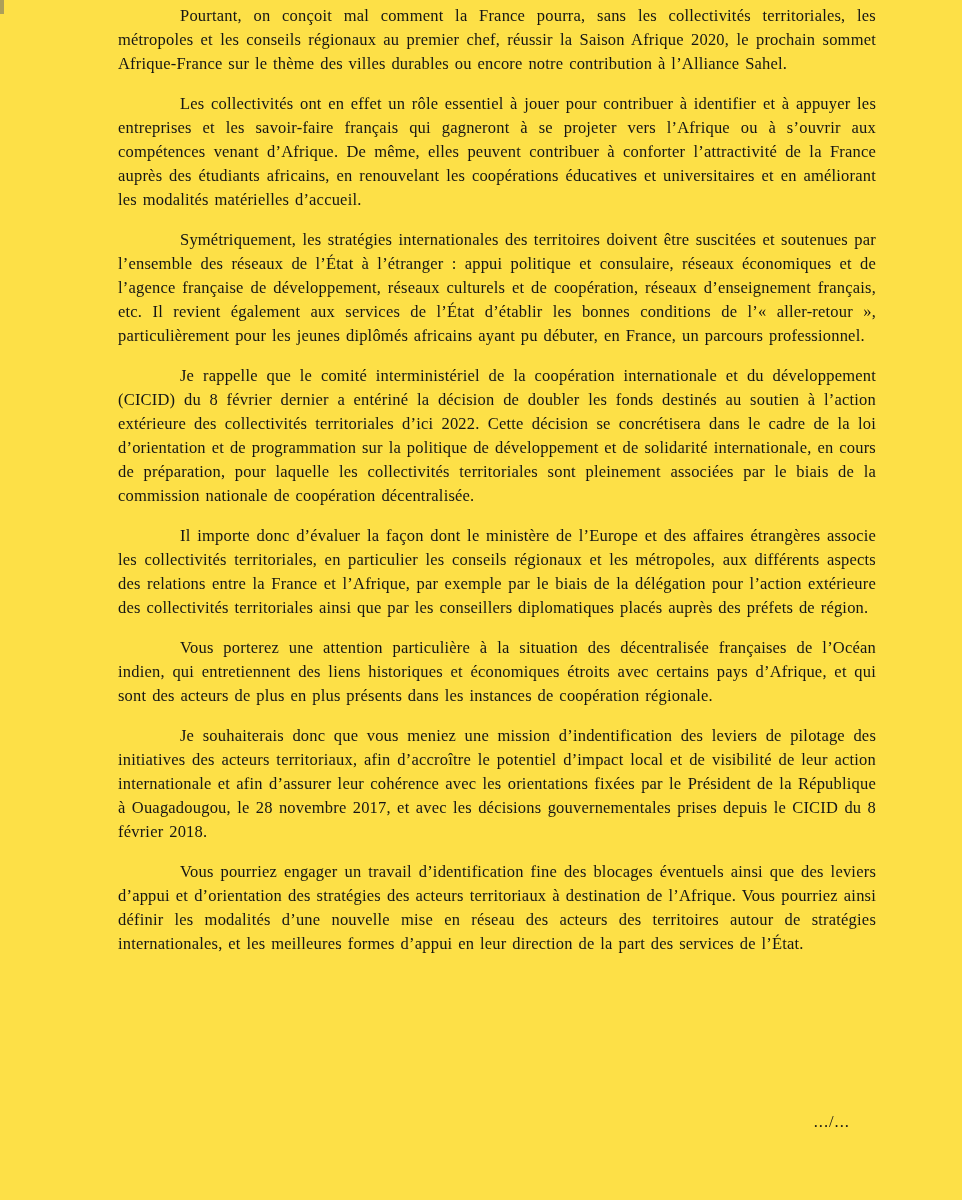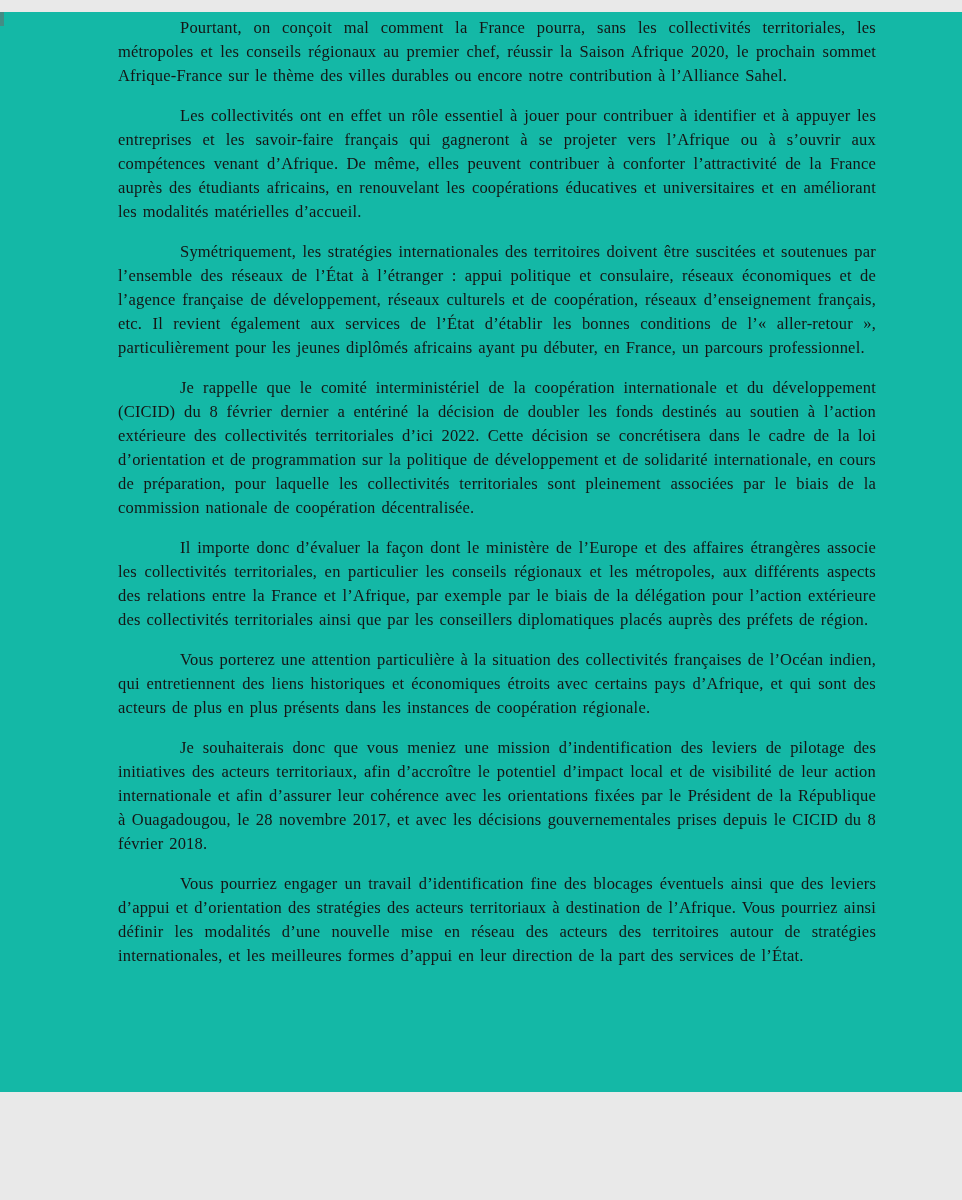--- a/index.html
+++ b/index.html
@@ -3,23 +3,23 @@
 <meta charset="utf-8">
 <style>
   html, body {
     margin: 0;
     padding: 0;
     background: #e9e9e9;
   }
   .scan-page {
     position: relative;
     width: 962px;
-    height: 1080px;
-    margin: 12px auto;
-    background: #14b8a6;
+    height: 1200px;
+    margin: 0 auto;
+    background: #fde047;
     overflow: hidden;
     font-family: "Liberation Serif", "DejaVu Serif", serif;
     color: #151515;
   }
   .letter-body {
     position: absolute;
     top: 4px;
     left: 118px;
     width: 758px;
   }
@@ -56,19 +56,19 @@
 
 <div class="scan-page">
   <div class="scan-edge"></div>
 
   <div class="letter-body">
     <p>Pourtant, on conçoit mal comment la France pourra, sans les collectivités territoriales, les métropoles et les conseils régionaux au premier chef, réussir la Saison Afrique 2020, le prochain sommet Afrique-France sur le thème des villes durables ou encore notre contribution à l’Alliance Sahel.</p>
     <p>Les collectivités ont en effet un rôle essentiel à jouer pour contribuer à identifier et à appuyer les entreprises et les savoir-faire français qui gagneront à se projeter vers l’Afrique ou à s’ouvrir aux compétences venant d’Afrique. De même, elles peuvent contribuer à conforter l’attractivité de la France auprès des étudiants africains, en renouvelant les coopérations éducatives et universitaires et en améliorant les modalités matérielles d’accueil.</p>
     <p>Symétriquement, les stratégies internationales des territoires doivent être suscitées et soutenues par l’ensemble des réseaux de l’État à l’étranger : appui politique et consulaire, réseaux économiques et de l’agence française de développement, réseaux culturels et de coopération, réseaux d’enseignement français, etc. Il revient également aux services de l’État d’établir les bonnes conditions de l’« aller-retour », particulièrement pour les jeunes diplômés africains ayant pu débuter, en France, un parcours professionnel.</p>
     <p>Je rappelle que le comité interministériel de la coopération internationale et du développement (CICID) du 8 février dernier a entériné la décision de doubler les fonds destinés au soutien à l’action extérieure des collectivités territoriales d’ici 2022. Cette décision se concrétisera dans le cadre de la loi d’orientation et de programmation sur la politique de développement et de solidarité internationale, en cours de préparation, pour laquelle les collectivités territoriales sont pleinement associées par le biais de la commission nationale de coopération décentralisée.</p>
     <p>Il importe donc d’évaluer la façon dont le ministère de l’Europe et des affaires étrangères associe les collectivités territoriales, en particulier les conseils régionaux et les métropoles, aux différents aspects des relations entre la France et l’Afrique, par exemple par le biais de la délégation pour l’action extérieure des collectivités territoriales ainsi que par les conseillers diplomatiques placés auprès des préfets de région.</p>
-    <p>Vous porterez une attention particulière à la situation des collectivités françaises de l’Océan indien, qui entretiennent des liens historiques et économiques étroits avec certains pays d’Afrique, et qui sont des acteurs de plus en plus présents dans les instances de coopération régionale.</p>
+    <p>Vous porterez une attention particulière à la situation des décentralisée françaises de l’Océan indien, qui entretiennent des liens historiques et économiques étroits avec certains pays d’Afrique, et qui sont des acteurs de plus en plus présents dans les instances de coopération régionale.</p>
     <p>Je souhaiterais donc que vous meniez une mission d’indentification des leviers de pilotage des initiatives des acteurs territoriaux, afin d’accroître le potentiel d’impact local et de visibilité de leur action internationale et afin d’assurer leur cohérence avec les orientations fixées par le Président de la République à Ouagadougou, le 28 novembre 2017, et avec les décisions gouvernementales prises depuis le CICID du 8 février 2018.</p>
     <p>Vous pourriez engager un travail d’identification fine des blocages éventuels ainsi que des leviers d’appui et d’orientation des stratégies des acteurs territoriaux à destination de l’Afrique. Vous pourriez ainsi définir les modalités d’une nouvelle mise en réseau des acteurs des territoires autour de stratégies internationales, et les meilleures formes d’appui en leur direction de la part des services de l’État.</p>
   </div>
 
   <div class="page-footer">.../...</div>
 </div>
 
 </body></html>

